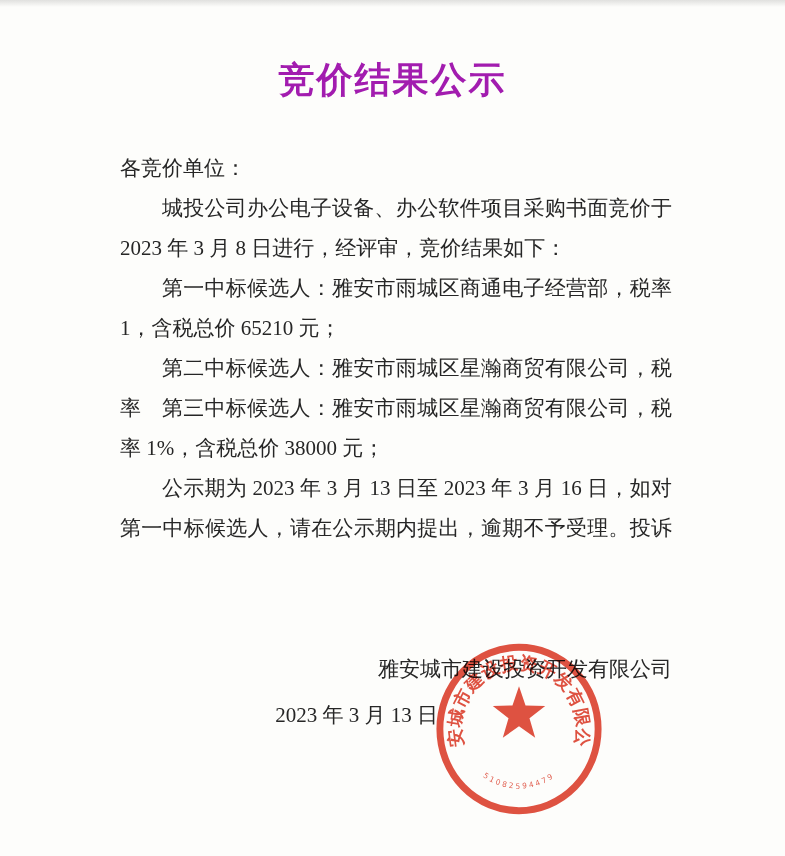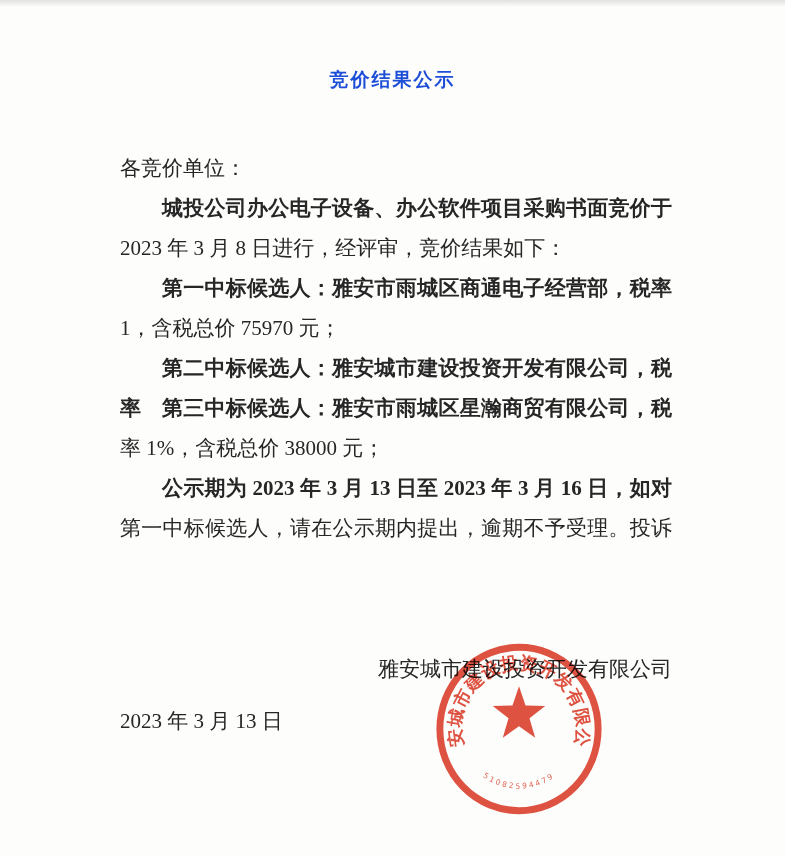--- a/index.html
+++ b/index.html
@@ -20,61 +20,61 @@
     position: absolute; top: 0; left: 0; right: 0; height: 7px;
     background: linear-gradient(#c9c9c7, rgba(255,255,255,0));
     opacity: .55;
   }
   .title {
     margin: 64px 0 0 0;
     height: 32px; line-height: 32px;
     text-align: center;
     font-family: "Liberation Sans", "DejaVu Sans", sans-serif;
     font-weight: 700;
-    font-size: 19px;
+    font-size: 36px;
     letter-spacing: 2px;
-    color: #1d4ed8;
+    color: #a21caf;
   }
   .doc-body {
     position: relative;
     margin: 52px 0 0 120px;
     width: 552px;
     z-index: 2;
   }
   .bline {
     height: 40px; line-height: 40px;
     font-size: 21px;
     color: #262626;
     white-space: nowrap;
     text-align: left;
   }
   .bline.full {
     white-space: normal;
     text-align: justify;
     text-align-last: justify;
     text-justify: inter-character;
   }
-  .bline.indent { text-indent: 42px; font-weight: bold; }
+  .bline.indent { text-indent: 42px; }
   .sig {
     position: relative;
     margin: 101px 0 0 120px;
     width: 552px;
     z-index: 2;
   }
   .sig-company {
     height: 40px; line-height: 40px;
     font-size: 21px;
     text-align: right;
     color: #262626;
   }
   .sig-date {
-    margin-top: 12px;
+    margin-top: 6px;
     height: 40px; line-height: 40px;
     font-size: 21px;
-    text-align: left;
+    text-align: center;
     padding-right: 79px;
     color: #262626;
   }
   .stamp {
     position: absolute;
     left: 427px; top: 634px;
     width: 184px; height: 190px;
     z-index: 3;
     mix-blend-mode: multiply;
     opacity: .88;
@@ -101,22 +101,22 @@
 
   <div class="scan-band"></div>
 
   <h1 class="title">竞价结果公示</h1>
 
   <div class="doc-body">
     <div class="bline">各竞价单位：</div>
     <div class="bline indent full">城投公司办公电子设备、办公软件项目采购书面竞价于</div>
     <div class="bline">2023 年 3 月 8 日进行，经评审，竞价结果如下：</div>
     <div class="bline indent full">第一中标候选人：雅安市雨城区商通电子经营部，税率</div>
-    <div class="bline">1，含税总价 75970 元；</div>
-    <div class="bline indent full">第二中标候选人：雅安城市建设投资开发有限公司，税率</div>
+    <div class="bline">1，含税总价 65210 元；</div>
+    <div class="bline indent full">第二中标候选人：雅安市雨城区星瀚商贸有限公司，税率</div>
     <div class="bline indent full">第三中标候选人：雅安市雨城区星瀚商贸有限公司，税</div>
     <div class="bline">率 1%，含税总价 38000 元；</div>
     <div class="bline indent full">公示期为 2023 年 3 月 13 日至 2023 年 3 月 16 日，如对</div>
     <div class="bline full">第一中标候选人，请在公示期内提出，逾期不予受理。投诉</div>
   </div>
 
   <div class="sig">
     <div class="sig-company">雅安城市建设投资开发有限公司</div>
     <div class="sig-date">2023 年 3 月 13 日</div>
   </div>

